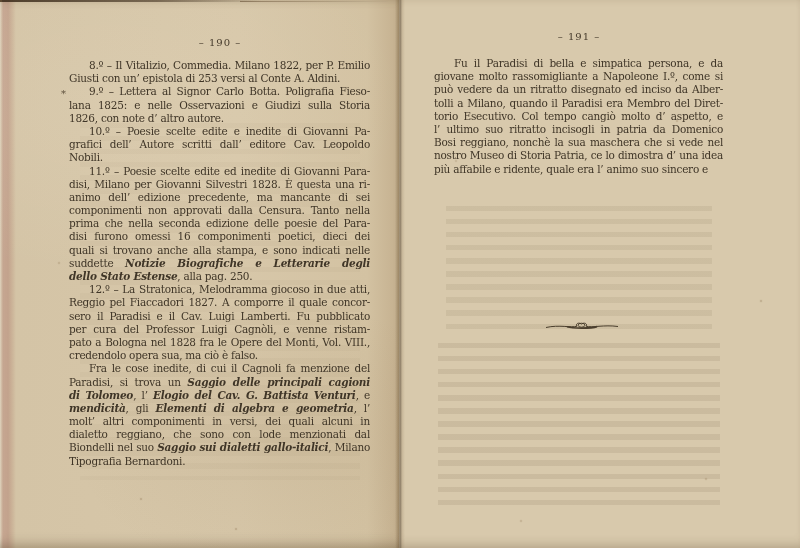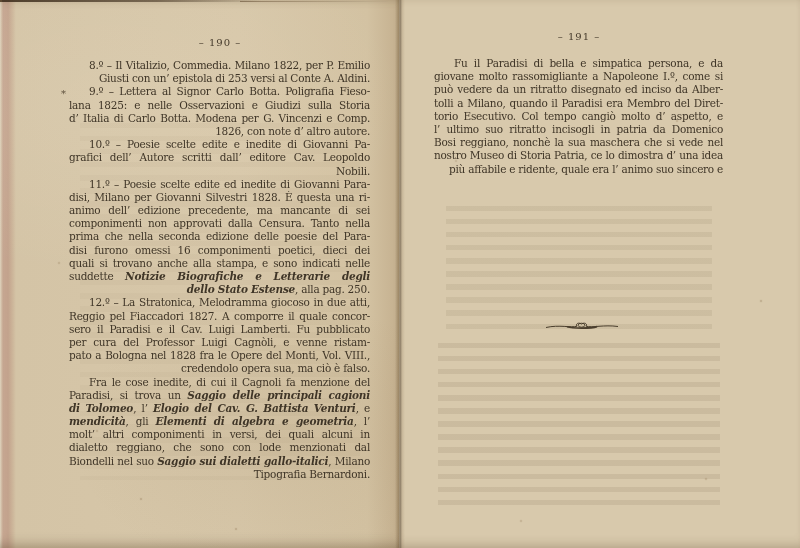--- a/index.html
+++ b/index.html
@@ -57,21 +57,21 @@
     position:absolute; font-size:10.5px; line-height:13.2px; color:#3f3527;
     letter-spacing:-0.25px;
   }
   .text-left  { left:69px;  top:59px; width:301px; }
   .text-right { left:434px; top:57px; width:289px; }
   .para { margin:0; }
   .line {
     height:13.2px; overflow:hidden;
     text-align:justify; text-align-last:justify;
   }
-  .line.last { text-align:right; text-align-last:auto; }
+  .line.last { text-align:left; text-align-last:auto; }
   .line.indent { text-indent:20px; }
   .it { font-style:italic;font-weight:bold; }
 
   .margin-mark {
     position:absolute; left:61px; top:88px; font-size:10px; color:#5c4e3b;
   }
 
   
   .ornament { position:absolute; left:545px; top:318px; width:74px; height:14px; }
 
@@ -118,21 +118,20 @@
   <div class="margin-mark">*</div>
 
   <div class="text-block text-left">
       <div class="para">
         <div class="line indent"><span>8.º – Il Vitalizio, Commedia. Milano 1822, per P. Emilio</span></div>
         <div class="line last"><span>Giusti con un’ epistola di 253 versi al Conte A. Aldini.</span></div>
       </div>
       <div class="para">
         <div class="line indent"><span>9.º – Lettera al Signor Carlo Botta. Poligrafia Fieso-</span></div>
         <div class="line"><span>lana 1825: e nelle Osservazioni e Giudizi sulla Storia</span></div>
-        <div class="line"><span>d’ Italia di Carlo Botta. Modena per G. Vincenzi e Comp.</span></div>
         <div class="line last"><span>1826, con note d’ altro autore.</span></div>
       </div>
       <div class="para">
         <div class="line indent"><span>10.º – Poesie scelte edite e inedite di Giovanni Pa-</span></div>
         <div class="line"><span>grafici dell’ Autore scritti dall’ editore Cav. Leopoldo</span></div>
         <div class="line last"><span>Nobili.</span></div>
       </div>
       <div class="para">
         <div class="line indent"><span>11.º – Poesie scelte edite ed inedite di Giovanni Para-</span></div>
         <div class="line"><span>disi, Milano per Giovanni Silvestri 1828. È questa una ri-</span></div>

